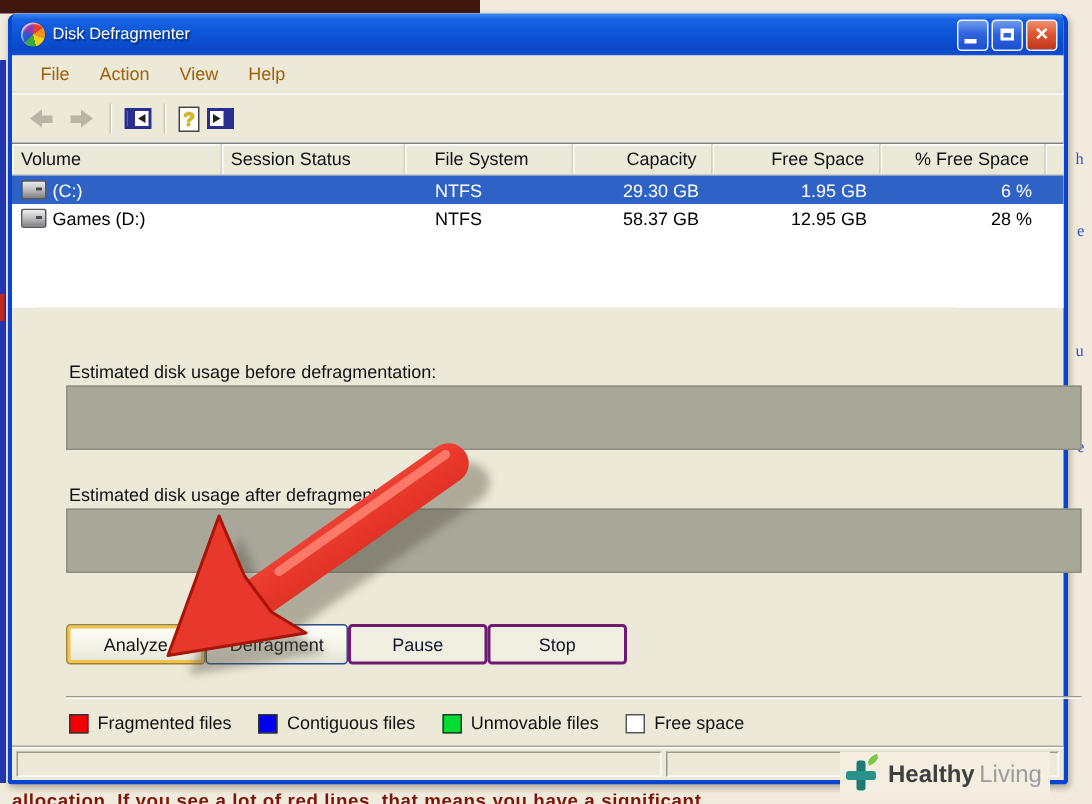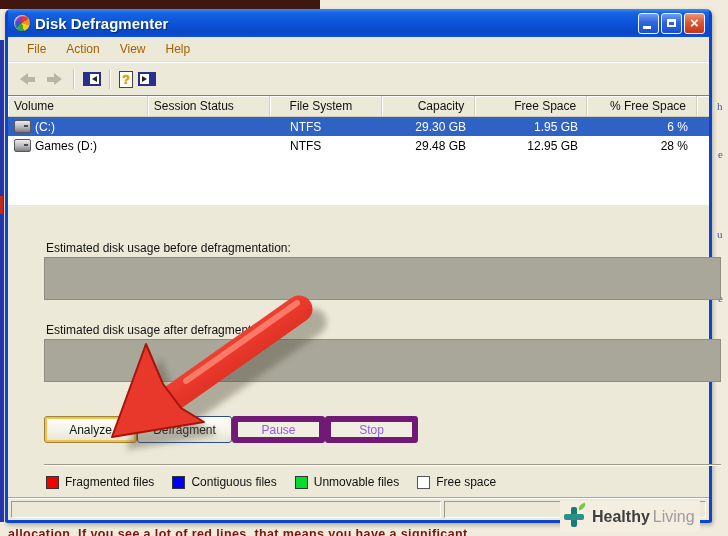--- a/index.html
+++ b/index.html
@@ -24,21 +24,21 @@
     background:#ece9d8;box-shadow:1px 2px 4px rgba(60,50,30,.35);
   }
   .titlebar{
     height:28px;display:flex;align-items:center;padding:0 4px 0 6px;box-sizing:border-box;
     border-radius:4px 4px 0 0;
     background:linear-gradient(180deg,#3d8bf5 0%,#1663e2 14%,#0c52d6 55%,#0a47c6 85%,#0d51d8 100%);
   }
   .title-icon{width:16px;height:16px;border-radius:50%;margin-right:5px;flex:none;
     background:conic-gradient(#e23b2e 0 55deg,#f2921d 55deg 110deg,#f4d312 110deg 165deg,#3aa63c 165deg 225deg,#2b59c8 225deg 290deg,#8c3bb5 290deg 360deg);
     box-shadow:inset 1px 1px 1px rgba(255,255,255,.7),0 0 1px #06317f;}
-  .title-text{color:#fff;font-weight:bold;font-size:15px;text-shadow:1px 1px 1px #07306e;flex:1;}
+  .title-text{color:#fff;font-weight:normal;font-size:11px;text-shadow:1px 1px 1px #07306e;flex:1;}
   .win-btns{display:flex;gap:2px;}
   .win-btn{width:21px;height:21px;border-radius:3px;border:1px solid #eef3ff;box-sizing:border-box;
     display:flex;align-items:center;justify-content:center;position:relative;}
   .win-btn.blue{background:linear-gradient(180deg,#6f9cf2 0%,#3064dd 45%,#1c4fd0 100%);}
   .win-btn.red{background:linear-gradient(180deg,#f0926f 0%,#dd5633 45%,#c2361a 100%);}
   .glyph-min{position:absolute;left:4px;bottom:4px;width:8px;height:3px;background:#fff;}
   .glyph-max{width:9px;height:8px;border:2px solid #fff;border-top-width:3px;box-sizing:border-box;}
   .glyph-close{color:#fff;font-weight:bold;font-size:15px;line-height:1;margin-top:-1px;}
 
   .menubar{height:24px;display:flex;align-items:center;gap:2px;padding-left:10px;background:#ece9d8;border-bottom:1px solid #e3e0cd;}
@@ -88,21 +88,21 @@
     border:1px solid #8f8d80;box-sizing:border-box;}
   .bar-before{top:52px;} .bar-after{top:134px;}
 
   .btn-row{position:absolute;left:20px;top:211px;display:flex;gap:0;}
   .xp-btn{height:27px;box-sizing:border-box;font-size:12px;color:#151515;border-radius:3px;
     display:flex;align-items:center;justify-content:center;
     background:linear-gradient(180deg,#fefefa 0%,#f4f3e7 55%,#e5e3d2 100%);
     border:1px solid #2a4d8f;}
   .w93{width:93px;} .w95{width:95px;}
   .xp-btn.focused{border:1px solid #9c8138;box-shadow:inset 0 0 0 2px #f2c14e;}
-  .xp-btn.disabled{background:#f0efe2;border:6px solid #701a75;color:#8b5cf6;}
+  .xp-btn.disabled{background:#f0efe2;border:2px solid #701a75;color:#0f172a;}
 
   .legend-divider{position:absolute;left:20px;top:259px;width:677px;height:0;
     border-top:1px solid #9d9a8b;border-bottom:1px solid #fff;}
   .legend{position:absolute;left:22px;top:270px;display:flex;align-items:center;gap:18px;}
   .legend-item{display:flex;align-items:center;gap:6px;font-size:12px;color:#111;}
   .swatch{width:13px;height:13px;box-sizing:border-box;border:1px solid #333;}
 
   
   .statusbar{position:absolute;left:0;bottom:0;width:701px;height:22px;box-sizing:border-box;
     background:#ece9d8;border-top:1px solid #fff;box-shadow:0 -1px 0 #aca899;
@@ -204,21 +204,21 @@
       <div class="lv-cell c4 num">1.95 GB</div>
       <div class="lv-cell c5 num">6 %</div>
     </div>
     <div class="lv-row">
       <div class="lv-cell c0">
           <span class="drive-icon"></span>
           <span>Games (D:)</span>
         </div>
       <div class="lv-cell c1"></div>
       <div class="lv-cell c2">NTFS</div>
-      <div class="lv-cell c3 num">29.48 GB</div>
+      <div class="lv-cell c3 num">58.37 GB</div>
       <div class="lv-cell c4 num">12.95 GB</div>
       <div class="lv-cell c5 num">28 %</div>
     </div>
   </div>
 
   <div class="lower">
     <div class="usage-label label-before">Estimated disk usage before defragmentation:</div>
     <div class="usage-bar bar-before"></div>
     <div class="usage-label label-after">Estimated disk usage after defragmentation:</div>
     <div class="usage-bar bar-after"></div>

